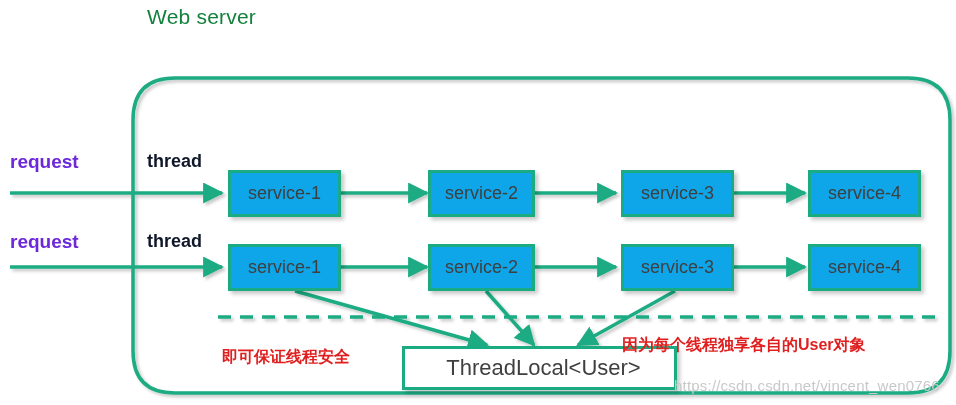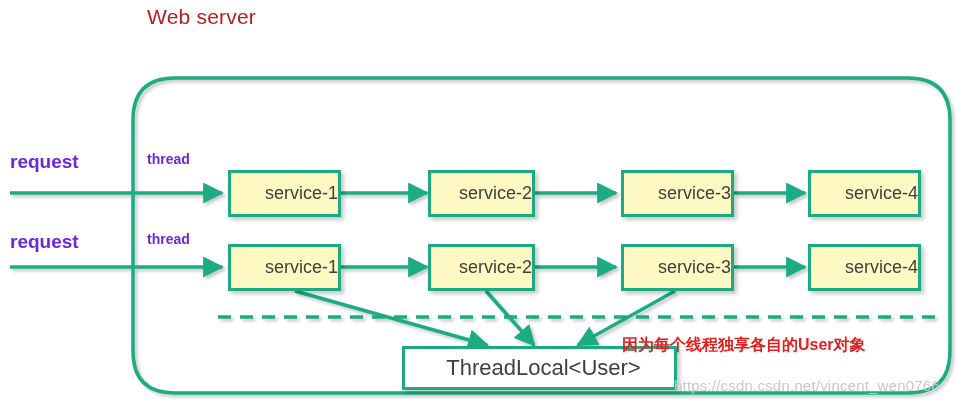--- a/index.html
+++ b/index.html
@@ -24,32 +24,32 @@
     width: 956px;
     height: 405px;
   }
   .txt {
     position: absolute;
     white-space: nowrap;
     line-height: 1;
   }
   .title-text {
     font-size: 21px;
-    color: #b91c1c;
+    color: #15803d;
     font-weight: 400;
     letter-spacing: 0.2px;
   }
   .request-text {
     font-size: 19px;
     color: #6d28d9;
     font-weight: 700;
   }
   .thread-text {
-    font-size: 14px;
-    color: #6d28d9;
+    font-size: 18px;
+    color: #0f172a;
     font-weight: 700;
   }
   .service-text {
     font-size: 18px;
     color: #3f3f3f;
     font-weight: 400;
   }
   .threadlocal-text {
     font-size: 22px;
     color: #3f3f3f;
@@ -68,25 +68,25 @@
   }
   .watermark-text {
     font-size: 15px;
     color: #c9c9c9;
     font-weight: 400;
     letter-spacing: 0.2px;
   }
   .svc-box {
     position: absolute;
     box-sizing: border-box;
-    background: #fef9c3;
+    background: #0ea5e9;
     border: 3px solid #1bab82;
     display: flex;
     align-items: center;
-    justify-content: flex-end;
+    justify-content: center;
     box-shadow: 3px 3px 4px rgba(0,0,0,0.22);
   }
   .tl-box {
     position: absolute;
     box-sizing: border-box;
     background: #ffffff;
     border: 3px solid #1bab82;
     display: flex;
     align-items: center;
     justify-content: center;
@@ -163,18 +163,19 @@
     <span class="service-text">service-3</span>
   </div>
   <div class="svc-box" style="left:808px; top:244px; width:113px; height:47px;">
     <span class="service-text">service-4</span>
   </div>
 
   <div class="tl-box" style="left:402px; top:346px; width:275px; height:44px;padding-left:8px;">
     <span class="threadlocal-text">ThreadLocal&lt;User&gt;</span>
   </div>
 
+  <div class="txt note-text" style="left:222px; top:347px;">即可保证线程安全</div>
 
   <div class="txt note-text-r" style="left:622px; top:337px;">因为每个线程独享各自的User对象</div>
 
   <div class="txt watermark-text" style="left:674px; top:378px;">https://csdn.csdn.net/vincent_wen0766</div>
 
 </div>
 
 </body></html>

